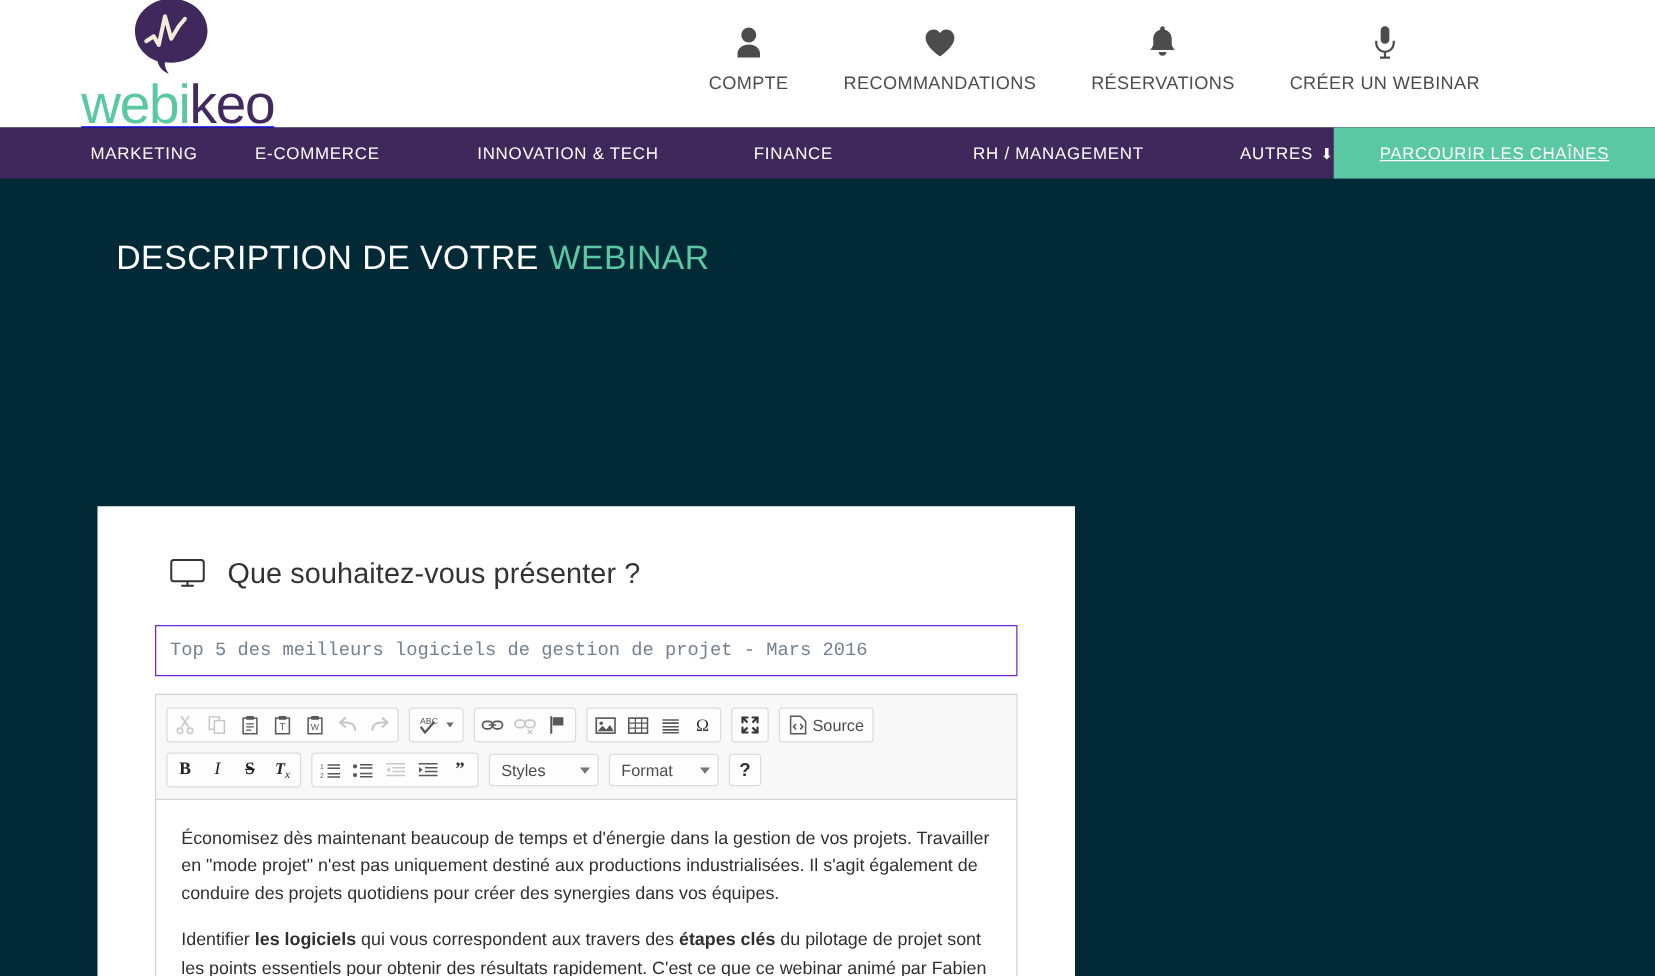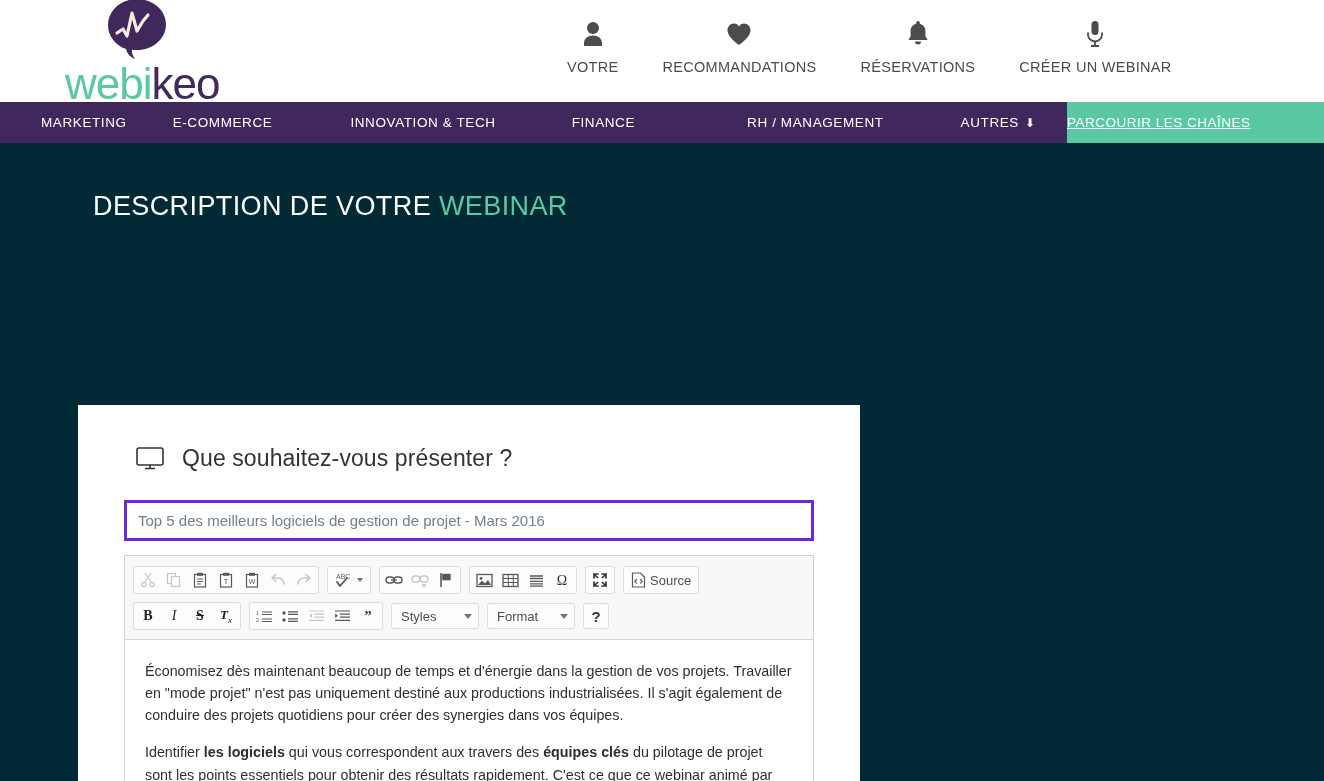--- a/index.html
+++ b/index.html
@@ -66,20 +66,21 @@
     height: 41px;
     background: #41285c;
     display: flex;
     align-items: stretch;
     position: relative;
   }
   .catbar-items {
     display: flex;
     align-items: center;
     flex: 1;
+    justify-content: flex-end;
   }
   .cat-item {
     color: #ffffff;
     font-size: 13.5px;
     letter-spacing: .6px;
     white-space: nowrap;
     cursor: pointer;
     display: flex;
     align-items: center;
     height: 100%;
@@ -87,21 +88,21 @@
   }
   .cat-item .caret { margin-left: 6px; font-size: 12px; }
   .catbar-cta {
     width: 257px;
     background: #5bc8a4;
     color: #ffffff;
     font-size: 13.5px;
     letter-spacing: .5px;
     display: flex;
     align-items: center;
-    justify-content: flex-start;
+    justify-content: center;
     cursor: pointer;
     white-space: nowrap;
   }
 
   
   .page { background: #022a36; height: 684px; position: relative; }
   .page-title {
     margin-left: 93px;
     padding-top: 48px;
     font-size: 27px;
@@ -132,24 +133,24 @@
     font-size: 23px;
     font-weight: 400;
     color: #333333;
     letter-spacing: .1px;
   }
 
   .text-input {
     display: block;
     width: 100%;
     height: 41px;
-    border: 3px solid #6d28d9;
+    border: 1px solid #6d28d9;
     background: #fff;
     padding: 0 11px;
-    font-family: Liberation Sans, sans-serif;
+    font-family: Liberation Mono, monospace;
     font-size: 15px;
     color: #74808d;
     outline: none;
   }
   .text-input::placeholder { color: #74808d; }
 
   
   .editor {
     margin-top: 14px;
     border: 1px solid #d1d1d1;
@@ -254,21 +255,21 @@
 
   <nav class="topnav">
 
     <a class="topnav-item" href="#">
       <span class="topnav-icon">
         <svg width="22" height="26" viewBox="0 0 22 26">
             <circle cx="11" cy="7" r="6" fill="#4c4c4c"></circle>
             <path d="M11 14.5c-5 0-9 3-9 7.5v3h18v-3c0-4.5-4-7.5-9-7.5z" fill="#4c4c4c"></path>
           </svg>
       </span>
-      <span class="topnav-label">VOTRE</span>
+      <span class="topnav-label">COMPTE</span>
     </a>
 
     <a class="topnav-item" href="#">
       <span class="topnav-icon">
         <svg width="26" height="25" viewBox="0 0 26 25">
             <path d="M13 23S1.5 15.6 1.5 8.3C1.5 4.3 4.4 1.5 8 1.5c2.2 0 4 1.2 5 2.9 1-1.7 2.8-2.9 5-2.9 3.6 0 6.5 2.8 6.5 6.8C24.5 15.6 13 23 13 23z" fill="#4c4c4c"></path>
           </svg>
       </span>
       <span class="topnav-label">RECOMMANDATIONS</span>
     </a>
@@ -537,19 +538,19 @@
             <span class="carrow"></span>
           </div>
 
           <div class="tb-help">?</div>
 
         </div>
       </div>
 
       <div class="editor-body">
         <p>Économisez dès maintenant beaucoup de temps et d'énergie dans la gestion de vos projets. Travailler en "mode projet" n'est pas uniquement destiné aux productions industrialisées. Il s'agit également de conduire des projets quotidiens pour créer des synergies dans vos équipes.</p>
-        <p><span>Identifier </span><b>les logiciels</b><span> qui vous correspondent aux travers des </span><b>équipes clés</b><span> du pilotage de projet sont les points essentiels pour obtenir des résultats rapidement. C'est ce que ce webinar animé par Fabien Paupier, Directeur Produit chez </span></p>
+        <p><span>Identifier </span><b>les logiciels</b><span> qui vous correspondent aux travers des </span><b>étapes clés</b><span> du pilotage de projet sont les points essentiels pour obtenir des résultats rapidement. C'est ce que ce webinar animé par Fabien Paupier, Directeur Produit chez </span></p>
       </div>
 
     </div>
 
   </div>
 </div>
 
 </body></html>

